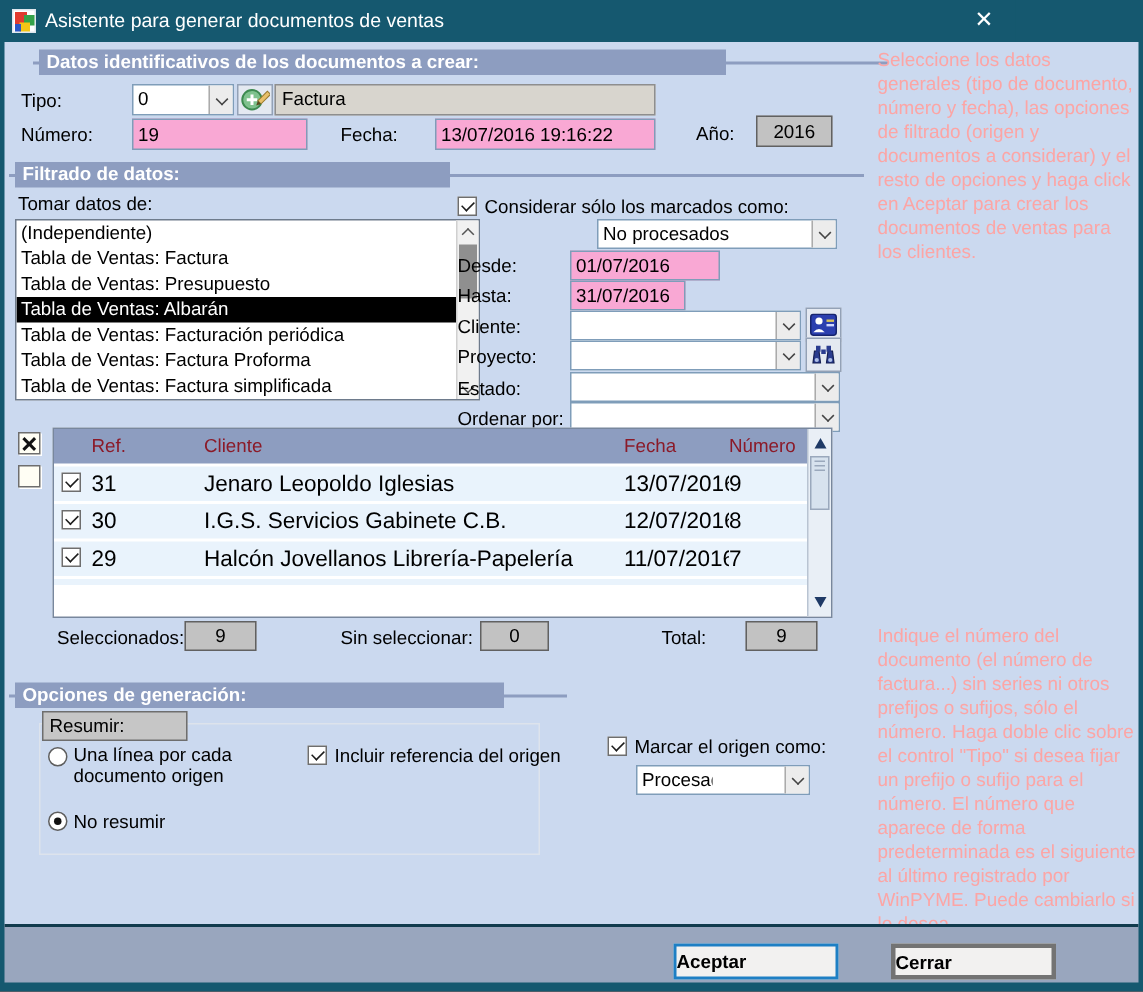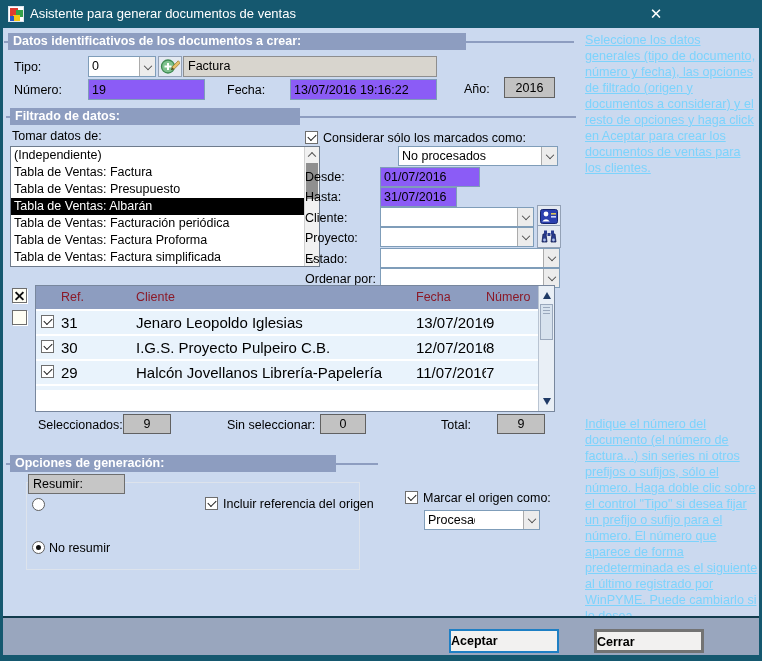--- a/index.html
+++ b/index.html
@@ -11,21 +11,21 @@
   .title-text{position:absolute;left:30px;top:0;line-height:28px;font-size:13px;color:#fff;}
   .app-icon{position:absolute;left:8px;top:6px;width:16px;height:16px;background:#fff;border:1px solid #dfe6ee;}
   .app-icon i{position:absolute;display:block;}
   .close-btn{position:absolute;right:0;top:0;width:42px;height:28px;color:#fff;font-size:15px;text-align:center;line-height:28px;cursor:default;}
   
   .sec{position:absolute;height:17px;}
   .sec .line{position:absolute;left:0;right:0;top:8px;height:2px;background:#8D9DC0;}
   .sec .bar{position:absolute;top:0;height:17px;background:#8D9DC0;color:#fff;font-weight:bold;font-size:12.5px;line-height:17px;padding-left:5px;}
   .lbl{position:absolute;font-size:12.5px;color:#000;white-space:nowrap;}
   
-  .tin{position:absolute;border:1px solid #7F9DB9;background:#8b5cf6;font-size:12.5px;padding:0 3px;color:#000;}
+  .tin{position:absolute;border:1px solid #7F9DB9;background:#f9a8d4;font-size:12.5px;padding:0 3px;color:#000;}
   .graybox{position:absolute;background:#C2C2C2;border:1px solid #616161;font-size:12.5px;text-align:center;color:#000;display:flex;align-items:center;justify-content:center;}
   .rofield{position:absolute;background:#D8D5CE;border:1px solid #8E8E8E;font-size:12.5px;padding:2px 4px;color:#000;}
   .combo{position:absolute;background:#fff;border:1px solid #7F9DB9;display:flex;}
   .combo .val{flex:1;font-size:12.5px;padding:2px 3px;overflow:hidden;white-space:nowrap;}
   .combo .btn{width:16px;background:#ECECEC;border-left:1px solid #ABABAB;position:relative;}
   .chev::after{content:"";position:absolute;left:50%;top:50%;width:5px;height:5px;border-right:1.4px solid #444;border-bottom:1.4px solid #444;transform:translate(-50%,-65%) rotate(45deg);}
   
   .cb{position:absolute;width:13px;height:13px;background:#fff;border:1px solid #6E6E6E;}
   .cb.checked::after{content:"";position:absolute;left:2px;top:2px;width:7px;height:4px;border-left:1.7px solid #1c1c1c;border-bottom:1.7px solid #1c1c1c;transform:rotate(-45deg);}
   .xbox{position:absolute;width:15px;height:15px;background:#FFFEF4;border:1px solid #6E6E6E;box-shadow:1px 1px 0 #fff;}
@@ -58,21 +58,21 @@
   .tri-up{top:6px;border-bottom:7px solid #1F3A66;}
   .tri-down{bottom:6px;border-top:7px solid #1F3A66;}
   .tbl-thumb{position:absolute;left:1px;top:18px;width:13px;height:36px;background:#D7E2EE;border:1px solid #9AA8BC;}
   .tbl-thumb i{display:block;height:1px;background:#9AA8BC;margin:2px 2px 0 2px;}
   .partial{height:4px;overflow:hidden;}
   
   .groupbox{position:absolute;left:26px;top:482px;width:334px;height:88px;border:1px solid #DDE3EC;}
   .resumir{position:absolute;left:28px;top:474px;width:97px;height:20px;background:#C6C6C6;border:1px solid #6E6E6E;font-size:12.5px;line-height:18px;padding-left:4px;color:#000;}
   .rlabel{position:absolute;font-size:12.5px;color:#000;}
   
-  .help{position:absolute;width:174px;color:#7dd3fc;font-size:12.6px;line-height:1.27;text-decoration:underline;}
+  .help{position:absolute;width:174px;color:#fca5a5;font-size:12.6px;line-height:1.27;}
   
   .btnbar{position:absolute;left:3px;right:3px;bottom:6px;height:39px;background:#99A6BE;border-top:2px solid #113B4D;}
   .wbtn{position:absolute;top:11px;width:110px;height:24px;background:#F2F1F0;font-size:12.5px;font-weight:bold;color:#000;text-align:left;line-height:21px;}
   .wbtn.primary{border:2px solid #1E7FC4;}
   .wbtn.normal{border:3px solid #737373;}
   
   .iconbtn{position:absolute;background:#E4E9F1;border:1px solid #93A1B6;display:flex;align-items:center;justify-content:center;}
 </style>
 </head>
 <body>
@@ -85,21 +85,21 @@
       <i style="left:7px;top:3px;width:7px;height:7px;background:#35A24A;"></i>
       <i style="left:4px;top:8px;width:7px;height:6px;background:#F4C515;"></i>
       <i style="left:1px;top:9px;width:4px;height:5px;background:#2A56C6;"></i>
     </span>
     <span class="title-text">Asistente para generar documentos de ventas</span>
     <span class="close-btn">✕</span>
   </div>
 
   <div class="content-bg"></div>
 
-  <div class="sec" style="left:4px;top:33px;width:570px;">
+  <div class="sec" style="left:22px;top:33px;width:570px;">
     <div class="line"></div>
     <div class="bar" style="left:4px;width:458px;">Datos identificativos de los documentos a crear:</div>
   </div>
 
   <span class="lbl" style="left:14px;top:60px;">Tipo:</span>
   <span class="combo" style="left:88px;top:56px;width:68px;height:21px;">
     <span class="val">0</span>
     <span class="btn chev"></span>
   </span>
   <span class="iconbtn" style="left:158px;top:56px;width:24px;height:21px;">
@@ -219,21 +219,21 @@
           <span class="cell c-ref">31</span>
           <span class="cell c-cliente">Jenaro Leopoldo Iglesias</span>
           <span class="cell c-fecha">13/07/2016</span>
           <span class="cell c-num">9</span>
         </div>
         <div class="trow">
           <span class="cell c-check">
             <span class="cb checked"></span>
           </span>
           <span class="cell c-ref">30</span>
-          <span class="cell c-cliente">I.G.S. Proyecto Pulpeiro C.B.</span>
+          <span class="cell c-cliente">I.G.S. Servicios Gabinete C.B.</span>
           <span class="cell c-fecha">12/07/2016</span>
           <span class="cell c-num">8</span>
         </div>
         <div class="trow">
           <span class="cell c-check">
             <span class="cb checked"></span>
           </span>
           <span class="cell c-ref">29</span>
           <span class="cell c-cliente">Halcón Jovellanos Librería-Papelería</span>
           <span class="cell c-fecha">11/07/2016</span>
@@ -263,20 +263,21 @@
 
   <div class="sec" style="left:6px;top:455px;width:372px;">
     <div class="line"></div>
     <div class="bar" style="left:4px;width:326px;">Opciones de generación:</div>
   </div>
 
   <div class="groupbox"></div>
   <span class="resumir">Resumir:</span>
 
   <span class="radio" style="left:32px;top:498px;"></span>
+  <span class="rlabel" style="left:49px;top:496px;width:158px;">Una línea por cada documento origen</span>
   <span class="radio sel" style="left:32px;top:541px;"></span>
   <span class="rlabel" style="left:49px;top:541px;">No resumir</span>
 
   <span class="cb checked" style="left:205px;top:497px;"></span>
   <span class="lbl" style="left:223px;top:497px;">Incluir referencia del origen</span>
 
   <span class="cb checked" style="left:405px;top:491px;"></span>
   <span class="lbl" style="left:423px;top:491px;">Marcar el origen como:</span>
   <span class="combo" style="left:424px;top:510px;width:116px;height:20px;gap:48px;">
     <span class="val">Procesados</span>

